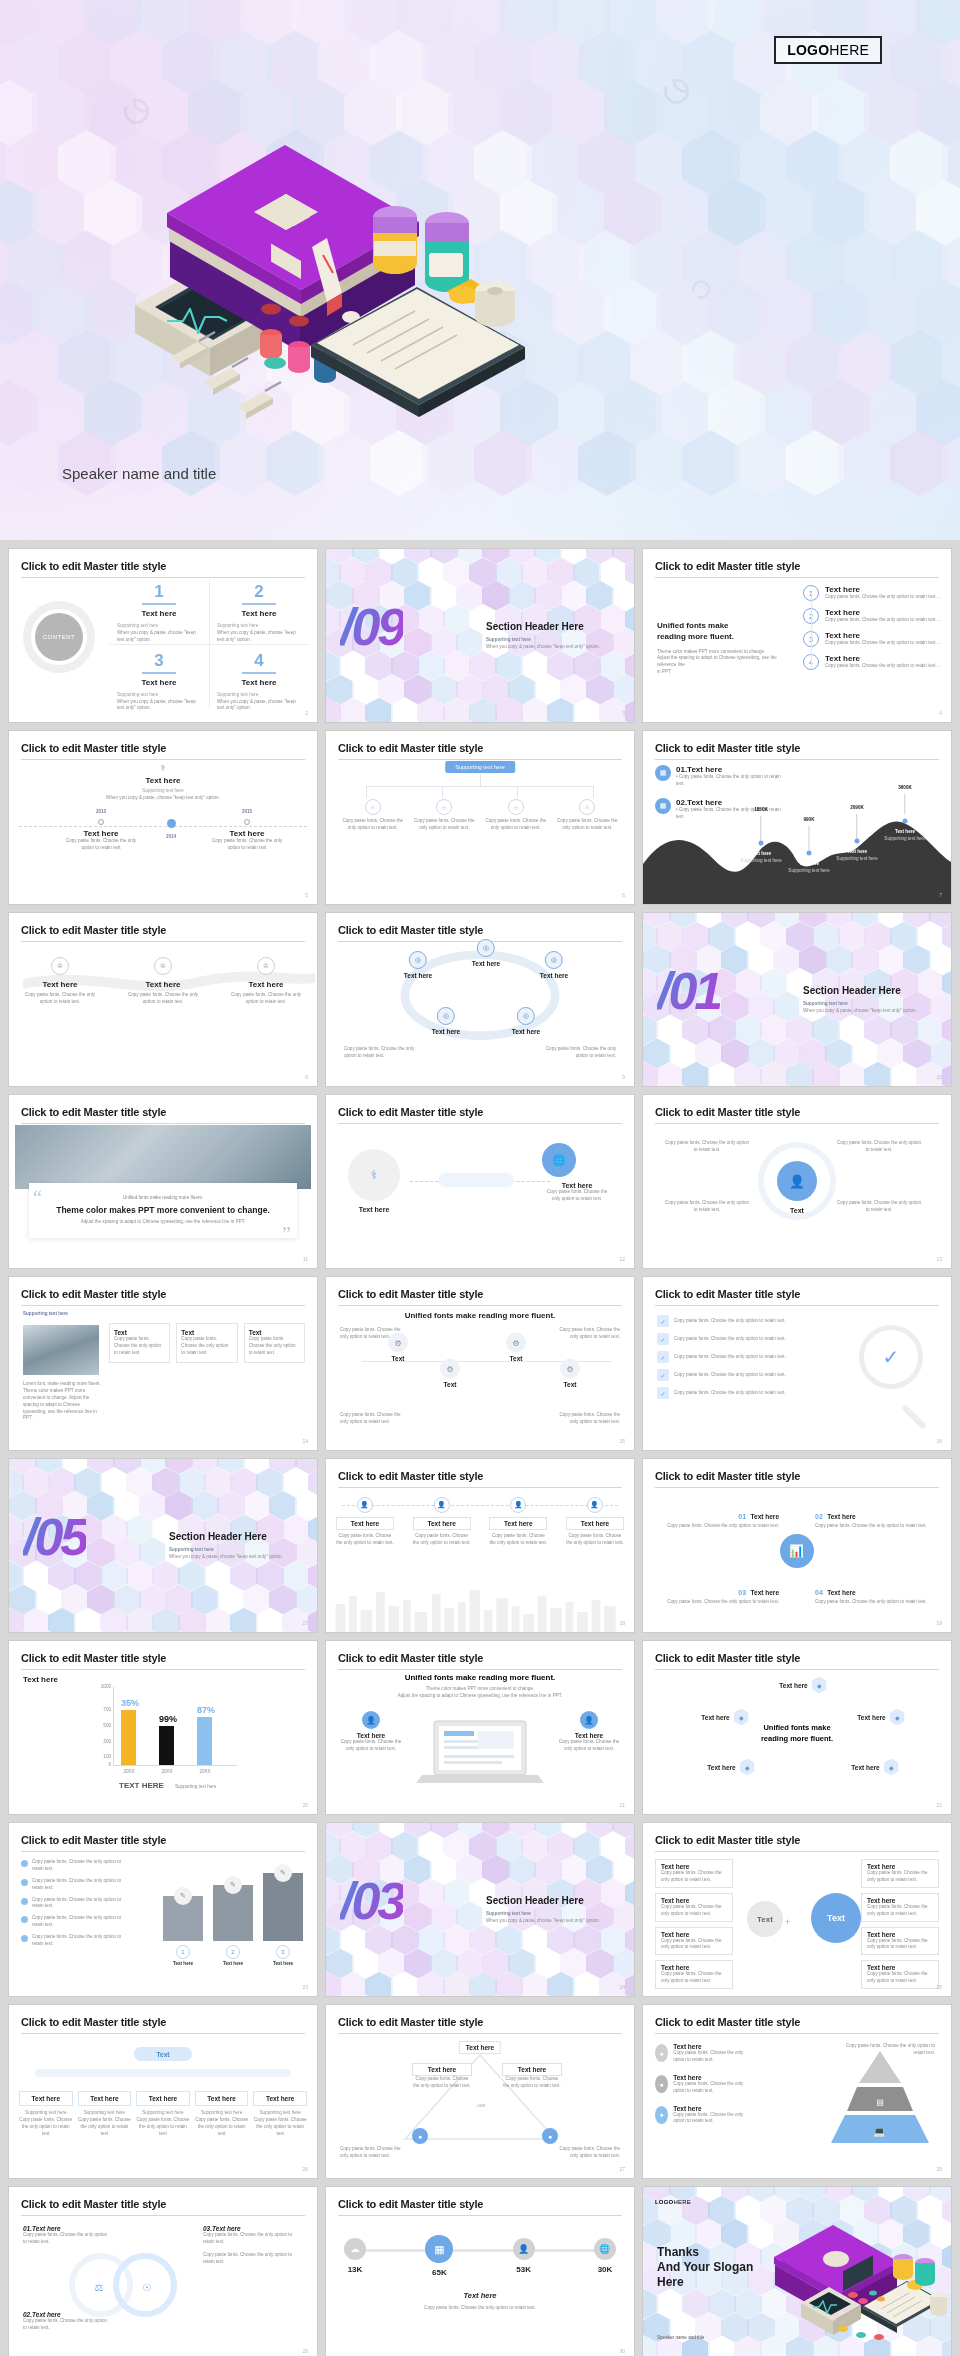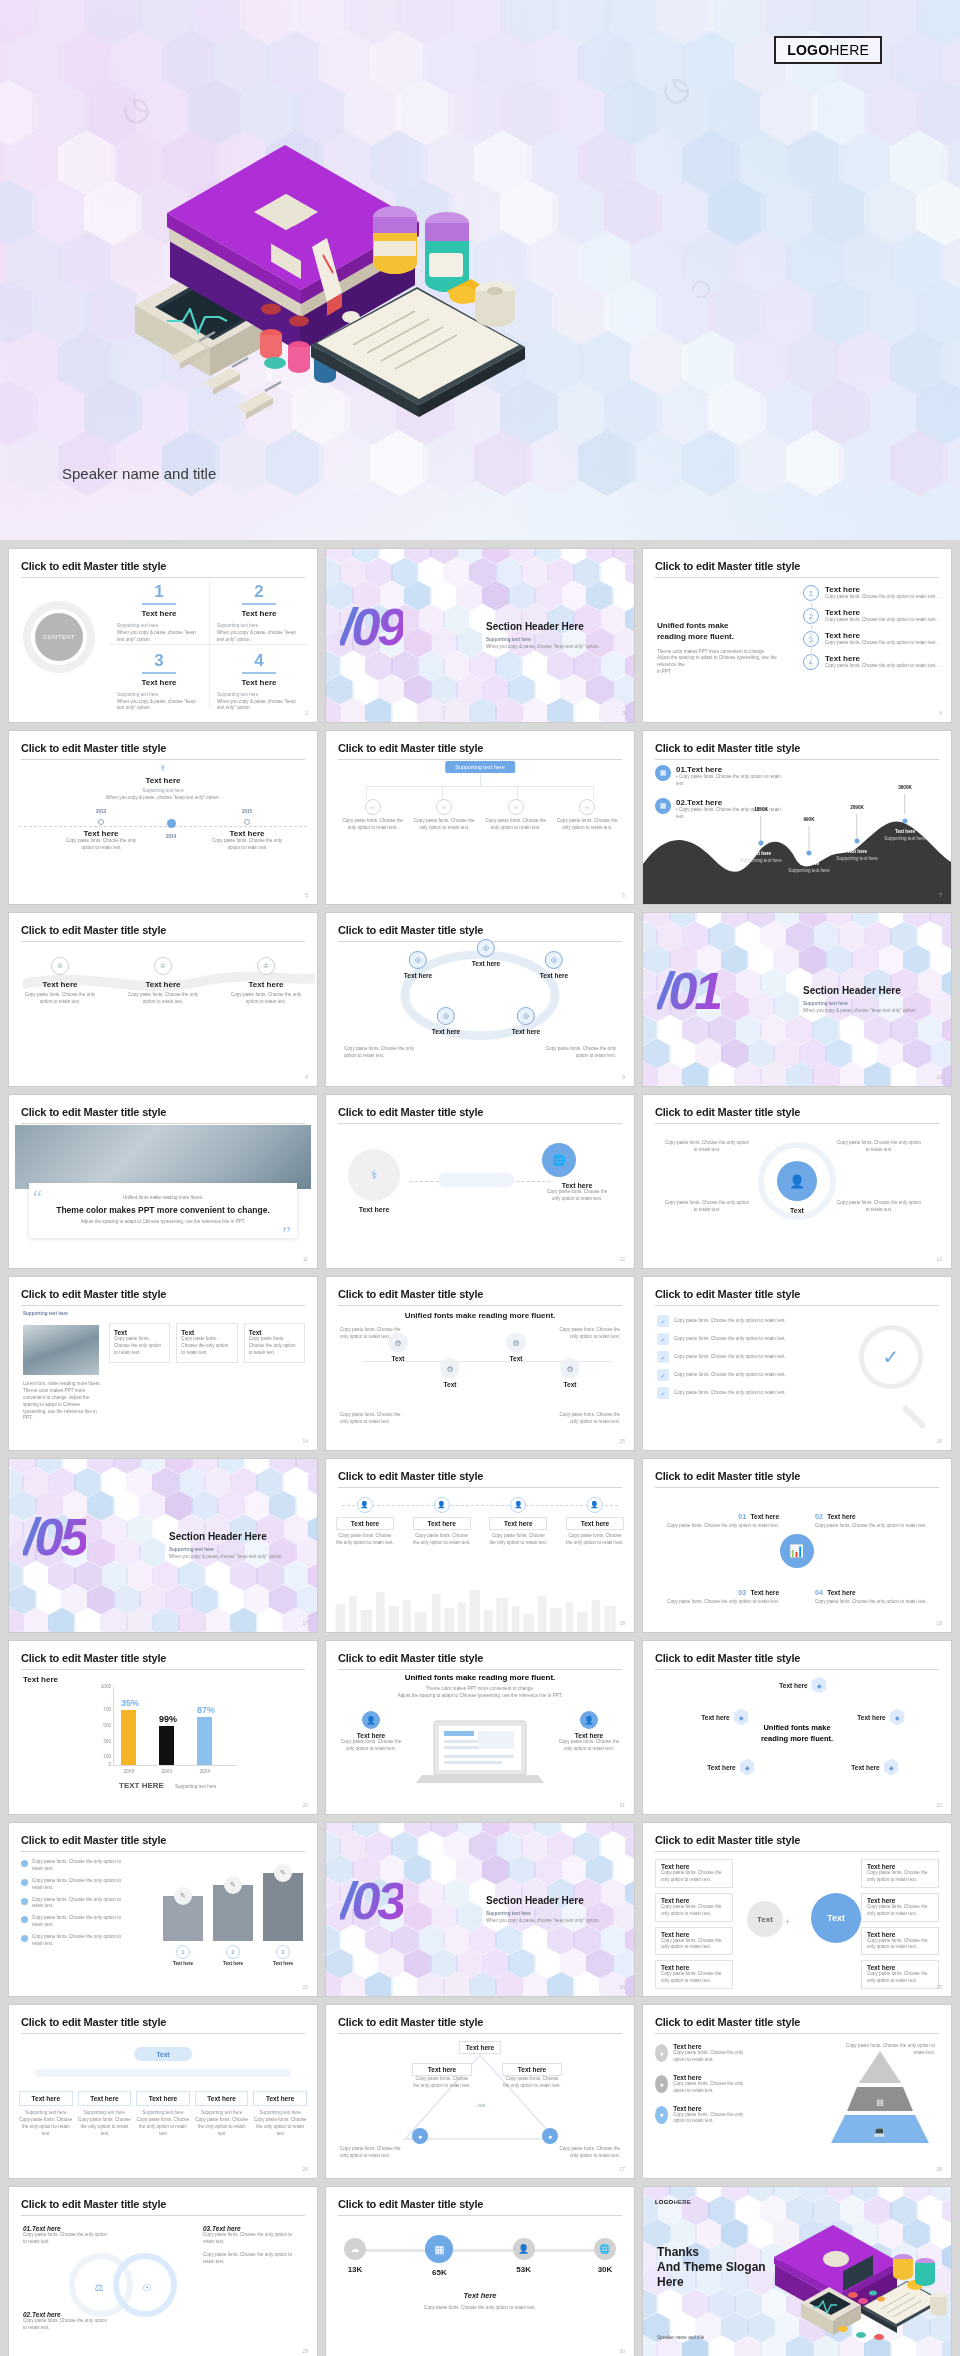--- a/index.html
+++ b/index.html
@@ -1830,21 +1830,21 @@
           <div style="position:absolute;left:169px;top:148.8px;width:28px;height:30px;background:#dbe9f8;opacity:0.55;clip-path:polygon(50% 0%,100% 25%,100% 75%,50% 100%,0% 75%,0% 25%)"></div>
           <div style="position:absolute;left:195px;top:148.8px;width:28px;height:30px;background:#e7d7f7;opacity:0.36;clip-path:polygon(50% 0%,100% 25%,100% 75%,50% 100%,0% 75%,0% 25%)"></div>
           <div style="position:absolute;left:221px;top:148.8px;width:28px;height:30px;background:#b7d2f0;opacity:0.80;clip-path:polygon(50% 0%,100% 25%,100% 75%,50% 100%,0% 75%,0% 25%)"></div>
           <div style="position:absolute;left:247px;top:148.8px;width:28px;height:30px;background:#ffffff;opacity:0.61;clip-path:polygon(50% 0%,100% 25%,100% 75%,50% 100%,0% 75%,0% 25%)"></div>
           <div style="position:absolute;left:273px;top:148.8px;width:28px;height:30px;background:#eadff9;opacity:0.42;clip-path:polygon(50% 0%,100% 25%,100% 75%,50% 100%,0% 75%,0% 25%)"></div>
           <div style="position:absolute;left:299px;top:148.8px;width:28px;height:30px;background:#cfe0f6;opacity:0.86;clip-path:polygon(50% 0%,100% 25%,100% 75%,50% 100%,0% 75%,0% 25%)"></div>
         </div>
       <div style="position:absolute;left:12px;top:12px;font-size:6px;letter-spacing:.2px"><b>LOGO</b>HERE</div>
       <div style="position:absolute;left:14px;top:58px;font-size:12px;font-weight:bold;line-height:1.25;color:#1b1b1b">
         <span>Thanks</span><br>
-        <span>And Theme Slogan</span><br>
+        <span>And Your Slogan</span><br>
         <span>Here</span>
       </div>
       <div class="tiny" style="position:absolute;left:14px;bottom:18px;color:#555">Speaker name and title</div>
       <svg style="position:absolute;right:4px;top:24px;width:190px;height:132px" viewBox="0 0 190 132">
         <path d="M18 54 L76 22 L140 58 L82 90 Z" fill="#8f22b2"></path>
         <path d="M18 54 L18 74 L82 110 L82 90 Z" fill="#7a1b99"></path>
         <path d="M82 90 L140 58 L140 78 L82 110 Z" fill="#691585"></path>
         <path d="M17 46 L76 14 L142 51 L83 83 Z" fill="#ae2fd6"></path>
         <path d="M17 46 L17 53 L83 90 L83 83 Z" fill="#9425ba"></path>
         <path d="M83 83 L142 51 L142 58 L83 90 Z" fill="#8420a6"></path>

